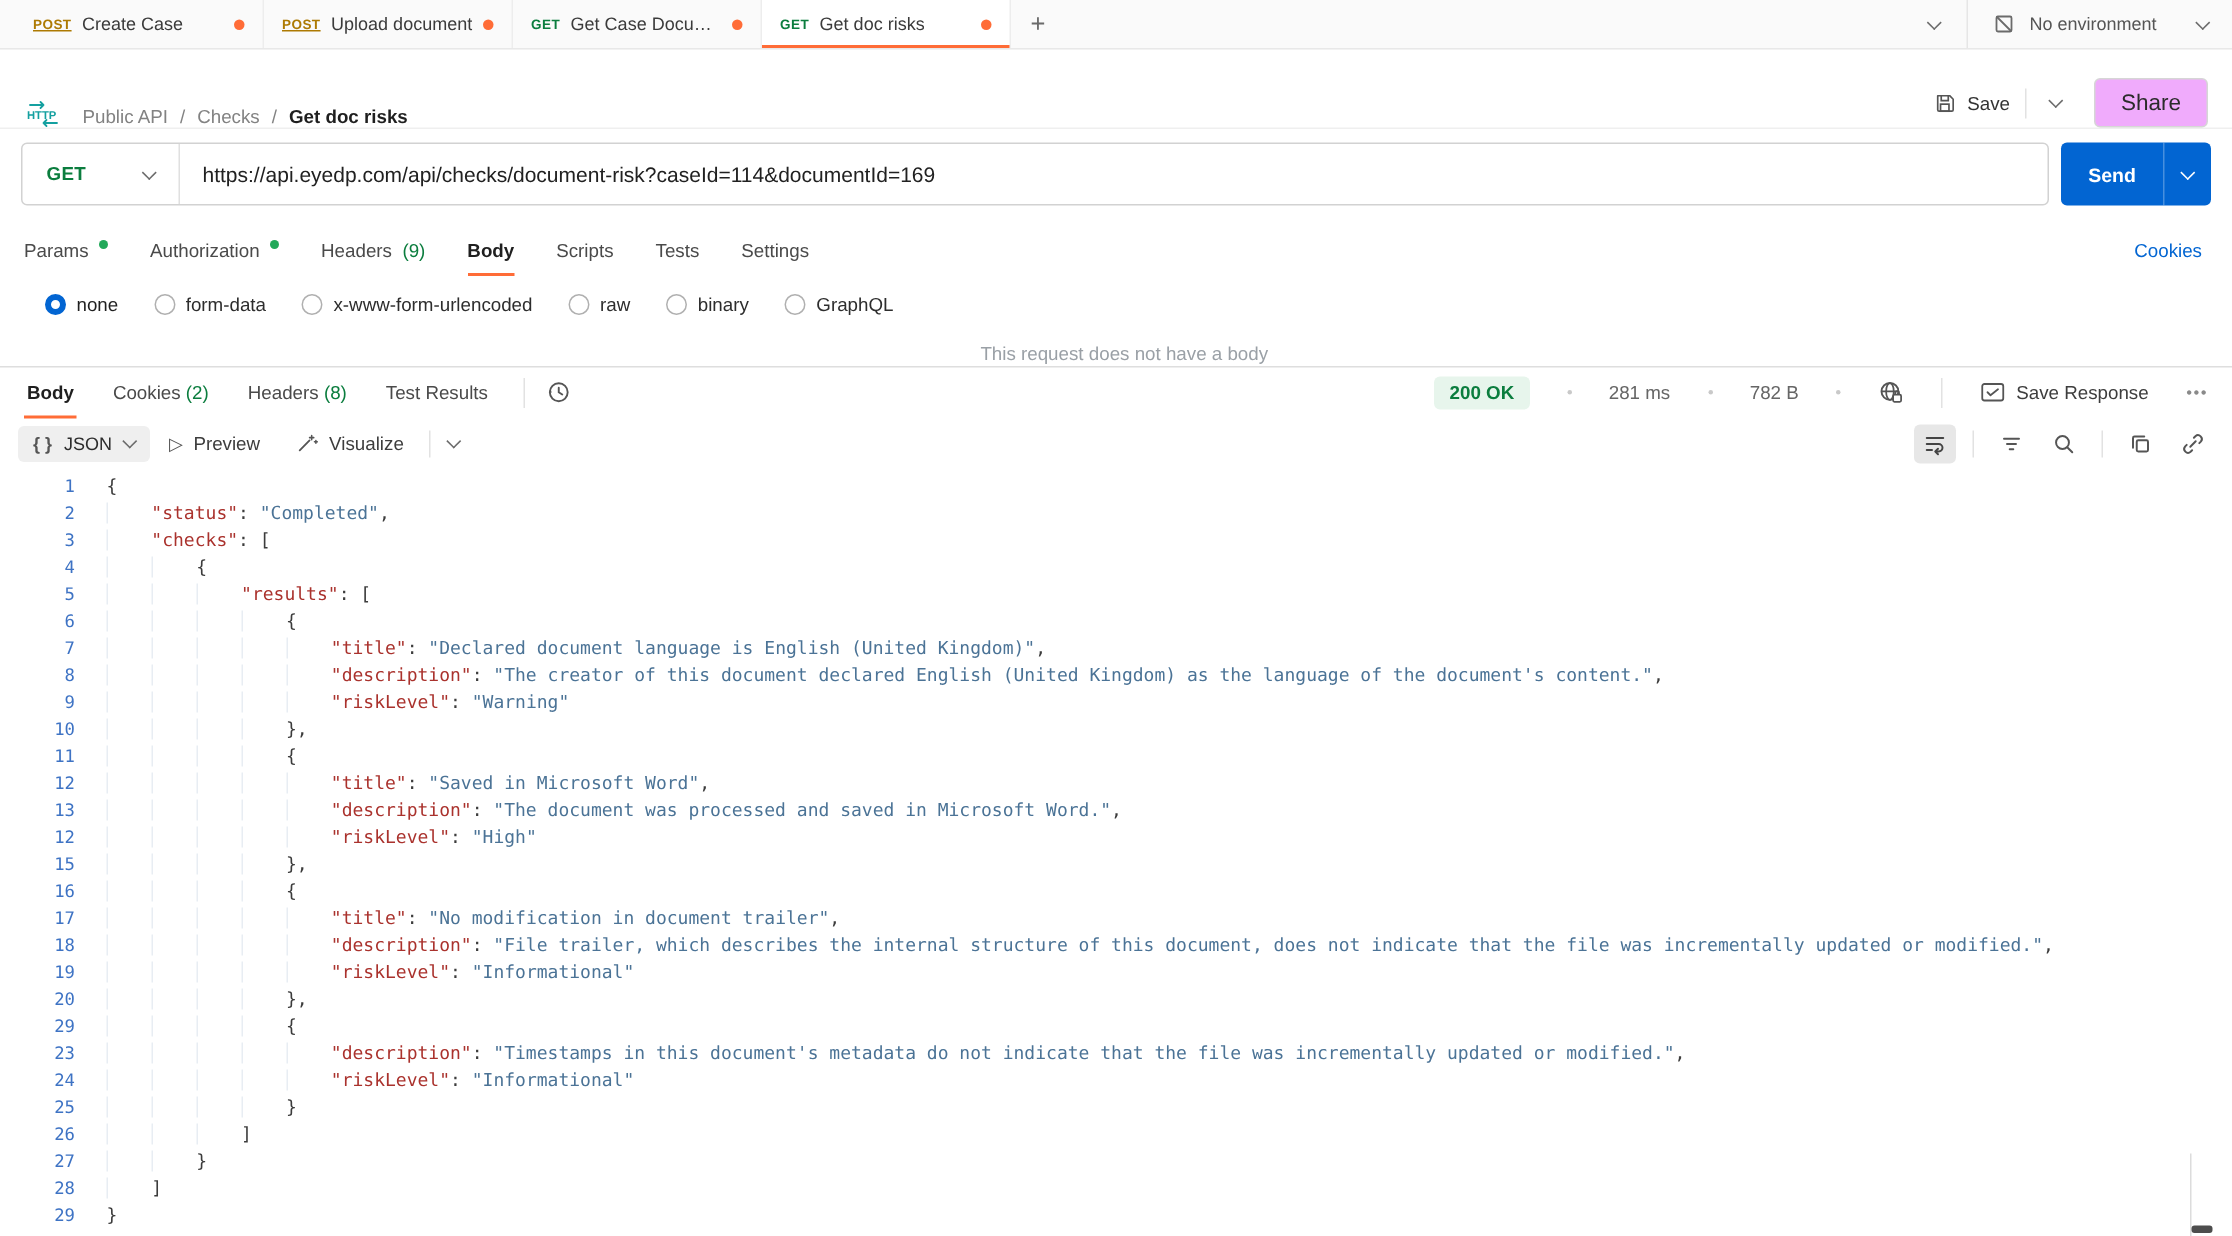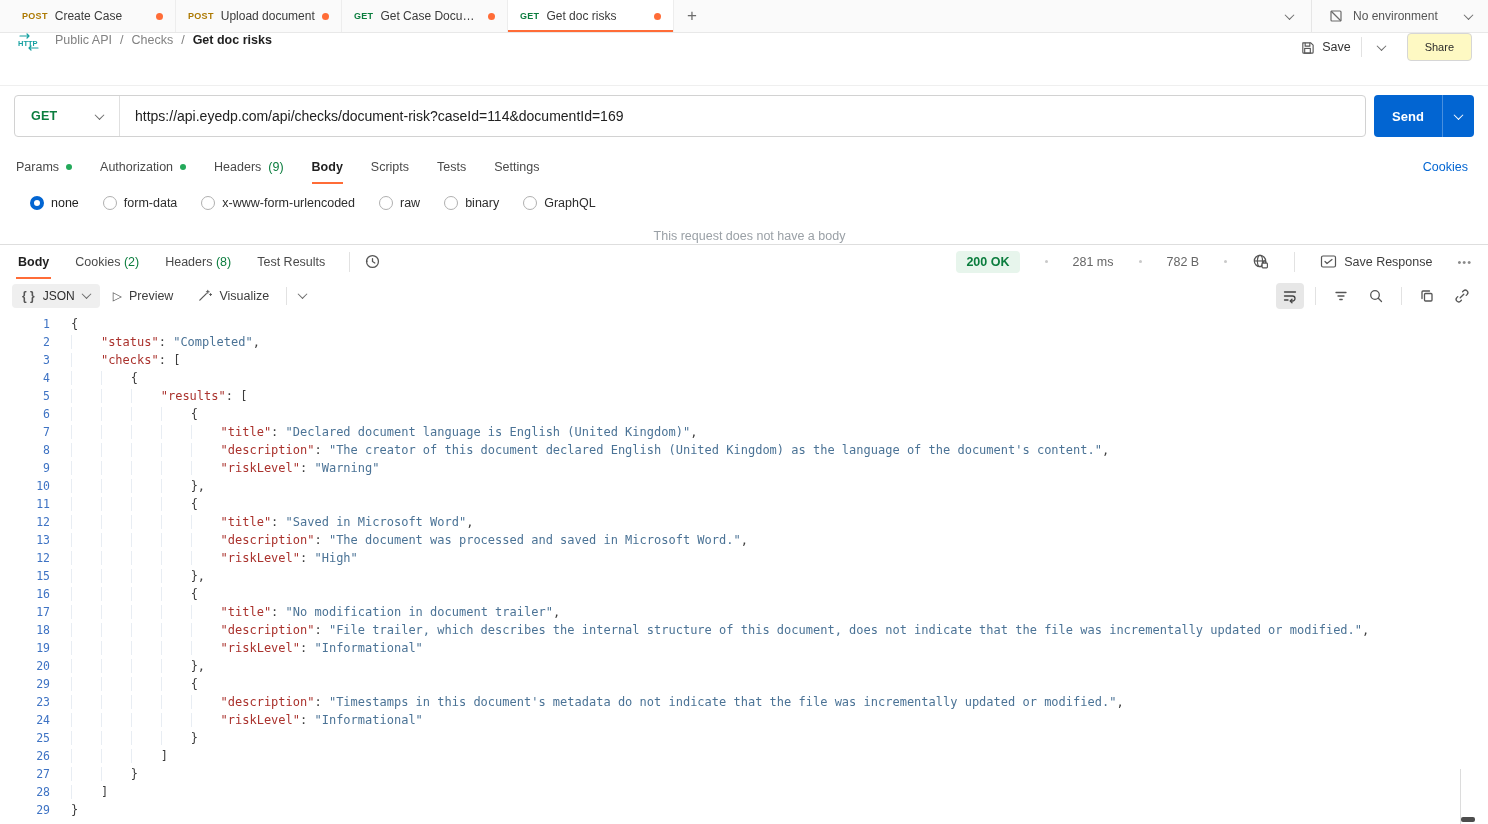--- a/index.html
+++ b/index.html
@@ -7,63 +7,63 @@
     font-family:"Liberation Sans", sans-serif; color:#212121; }
 
   
   .tabbar { height:33px; display:flex; align-items:stretch; background:#fafafa;
     border-bottom:1px solid #e8e8e8; padding-left:10px; }
   .tab { width:166px; display:flex; align-items:center; gap:7px; padding:0 12px;
     font-size:12px; color:#3b3b3b; border-right:1px solid #ededed; position:relative; cursor:pointer; }
   .tab.active { background:#fff; }
   .tab.active::after { content:""; position:absolute; left:0; right:0; bottom:0; height:2px; background:#ff6c37; }
   .method { font-size:9px; font-weight:700; letter-spacing:.3px; }
-  .method.post { color:#ad7a03; }
+  .method.post { color:#ad7a03;text-decoration:underline; }
   .method.get  { color:#0b7d3e; }
   .tab-label { white-space:nowrap; overflow:hidden; text-overflow:ellipsis; }
   .dirty-dot { width:7px; height:7px; border-radius:50%; background:#ff6c37; margin-left:auto; flex:0 0 7px; }
   .tab-plus { width:36px; display:flex; align-items:center; justify-content:center;
     color:#6b6b6b; font-size:17px; cursor:pointer; }
   .tabbar-right { margin-left:auto; display:flex; align-items:center; }
   .chev { width:7px; height:7px; border-right:1.4px solid #6b6b6b; border-bottom:1.4px solid #6b6b6b;
     display:inline-block; transform:rotate(45deg) translate(-1px,-1px); }
   .tab-overflow { padding:0 18px; display:flex; align-items:center; cursor:pointer; }
   .vdiv { width:1px; background:#e6e6e6; align-self:stretch; }
   .env-box { display:flex; align-items:center; gap:9px; padding:0 16px; width:176px;
     font-size:12px; color:#555; cursor:pointer; }
   .env-box .chev { margin-left:auto; }
 
   
-  .header-row { height:53px; display:flex; align-items:flex-start; padding:0 16px; border-bottom:1px solid #efefef; }
+  .header-row { height:53px; display:flex; align-items:flex-end; padding:0 16px; border-bottom:1px solid #efefef; }
   .breadcrumb { display:flex; align-items:center; gap:8px; margin-left:13px; font-size:12.5px; color:#828282; }
   .crumb { cursor:pointer; }
   .crumb-current { color:#1f1f1f; font-weight:600; }
   .header-actions { margin-left:auto; display:flex; align-items:center; gap:10px; font-size:12.5px; color:#333; }
   .save-btn { display:flex; align-items:center; gap:7px; cursor:pointer; }
   .hdr-div { width:1px; height:20px; background:#e2e2e2; }
   .chev-btn { padding:4px 6px; cursor:pointer; display:flex; align-items:center; }
-  .share-btn { border:1px solid #d6d6d6; border-radius:4px; padding:7px 17px; background:#fef9c3;
-    font-size:11px; color:#2b2b2b; cursor:pointer; margin-left:6px; }
+  .share-btn { border:1px solid #d6d6d6; border-radius:4px; padding:7px 17px; background:#f0abfc;
+    font-size:15px; color:#2b2b2b; cursor:pointer; margin-left:6px; }
 
   
   .url-row { display:flex; gap:8px; padding:9px 14px 13px; }
   .url-box { flex:1; display:flex; align-items:center; border:1px solid #d2d2d2; border-radius:4px; height:42px; background:#fff; }
   .method-select { display:flex; align-items:center; justify-content:space-between; padding:0 16px; width:104px; cursor:pointer; }
   .method-current { font-size:12.5px; font-weight:700; color:#0b7d3e; letter-spacing:.2px; }
   .url-divider { width:1px; height:100%; background:#e0e0e0; }
   .url-text { padding:0 15px; font-size:14px; color:#212121; white-space:nowrap; }
   .send-btn { width:100px; height:42px; display:flex; border-radius:4px; overflow:hidden; background:#0265d2; cursor:pointer; }
   .send-main { flex:1; display:flex; align-items:center; justify-content:center;
     color:#fff; font-size:13px; font-weight:700; }
   .send-caret { width:32px; display:flex; align-items:center; justify-content:center; border-left:1px solid rgba(255,255,255,.28); }
   .send-caret .chev { border-color:#fff; }
 
   
   .req-tabs { display:flex; align-items:center; height:34px; padding:0 6px; font-size:12.5px; color:#4a4a4a; }
-  .req-tab { padding:8px 10px; margin-right:8px; position:relative; display:flex; align-items:center; gap:7px;
+  .req-tab { padding:8px 10px; margin-right:8px; position:relative; display:flex; gap:7px;
     cursor:pointer; white-space:nowrap; }
   .req-tab.active { color:#1f1f1f; font-weight:600; }
   .req-tab.active::after { content:""; position:absolute; left:10px; right:10px; bottom:-2px; height:2px; background:#ff6c37; }
   .gdot { width:6px; height:6px; border-radius:50%; background:#23a95a; flex:0 0 6px; }
   .count { color:#0b7d3e; }
   .cookies-link { margin-left:auto; color:#0265d2; padding-right:14px; font-size:12.5px; cursor:pointer; }
 
   
   .body-type-row { display:flex; align-items:center; gap:24px; padding:12px 18px 6px; font-size:12.5px; color:#2d2d2d; }
   .bt-option { display:flex; align-items:center; gap:7px; cursor:pointer; }

